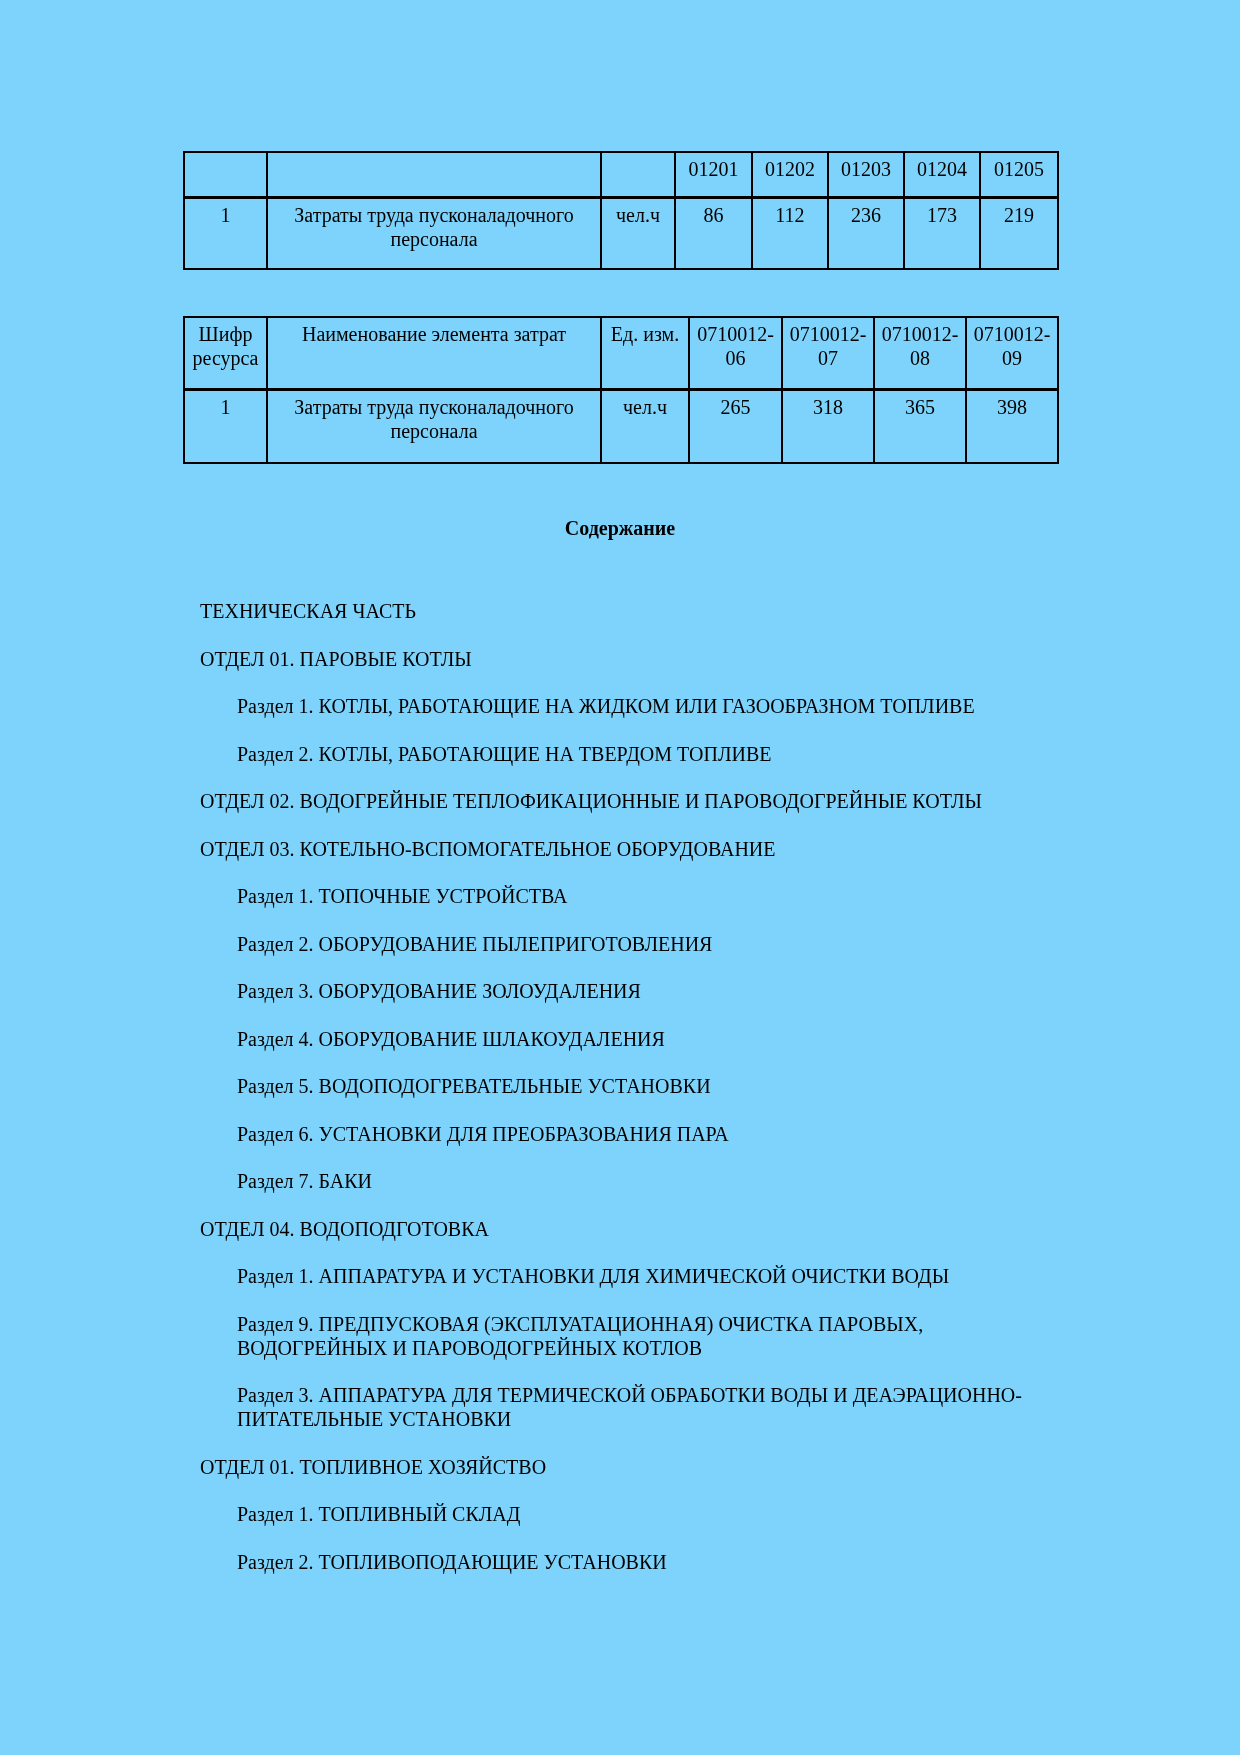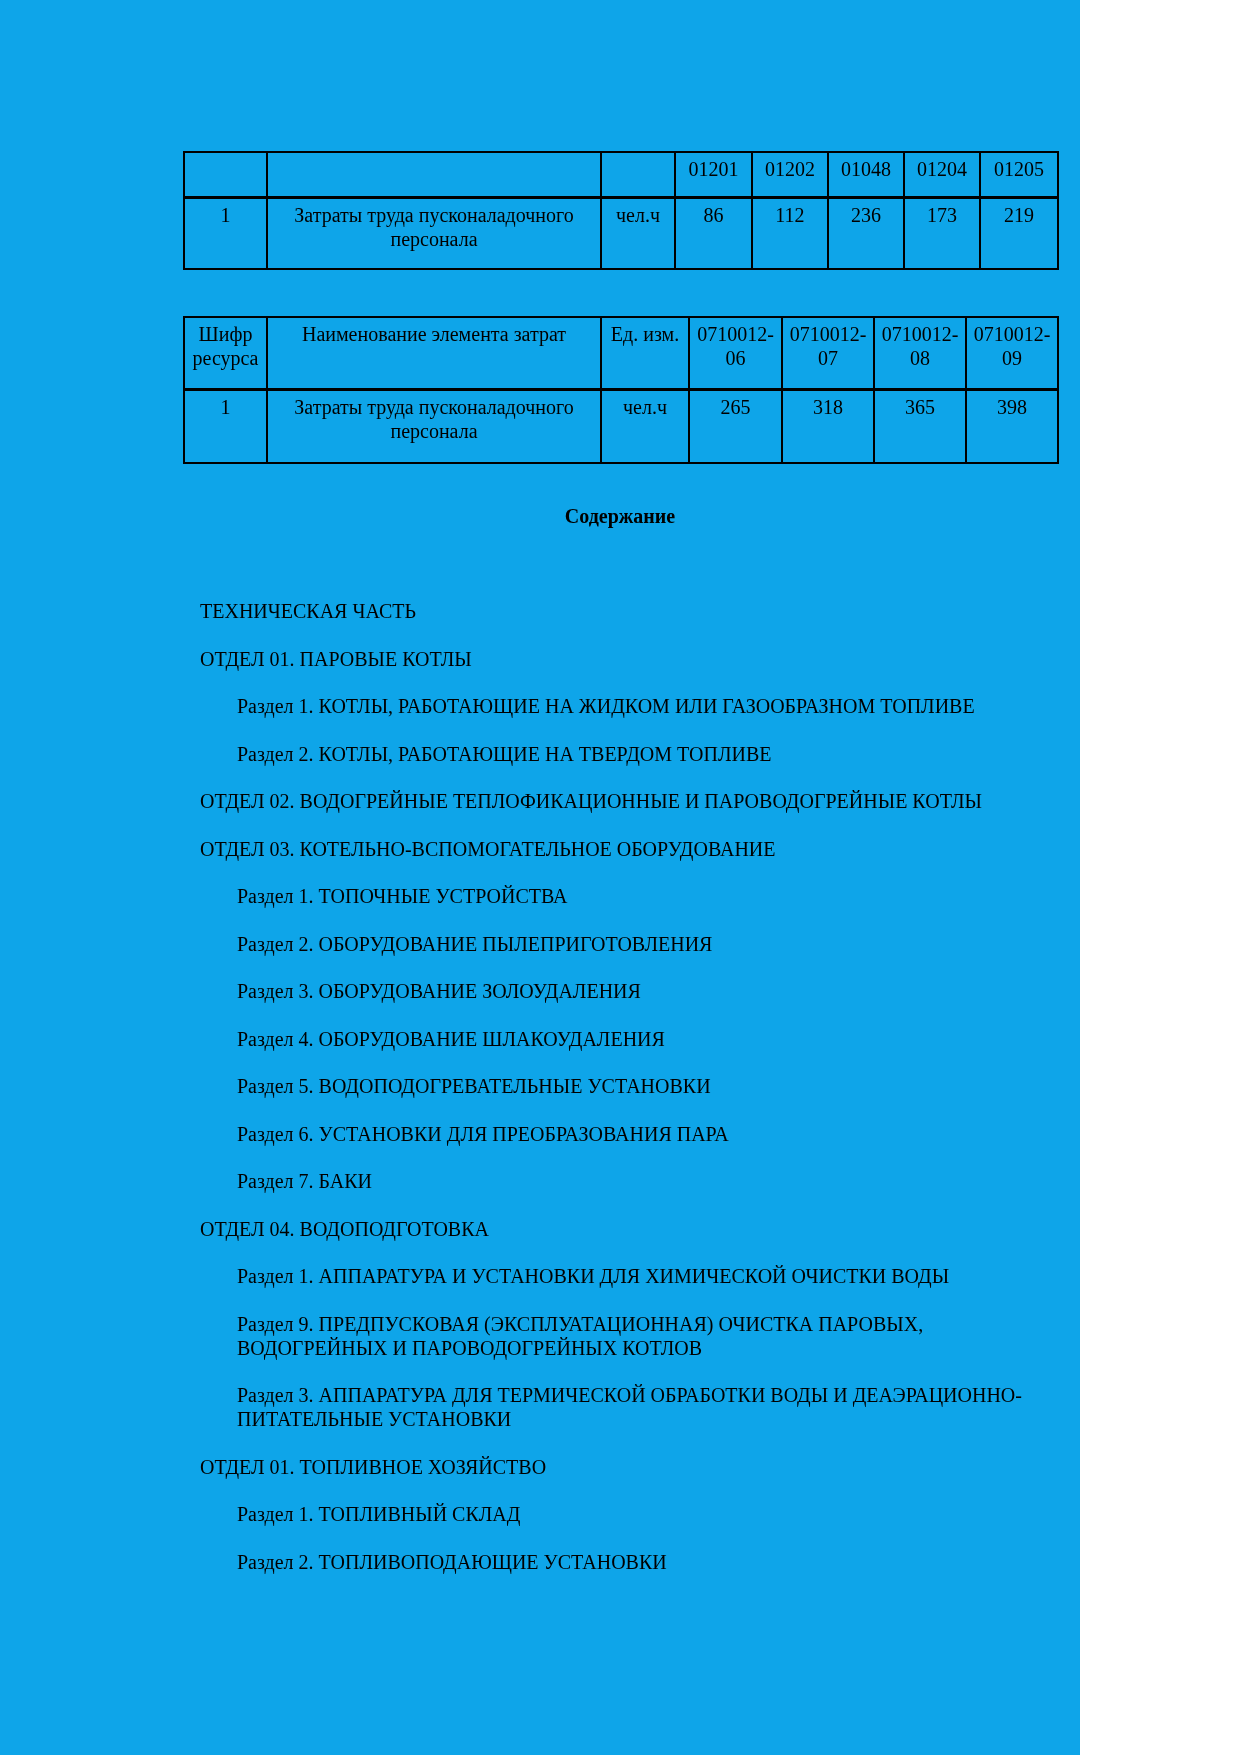--- a/index.html
+++ b/index.html
@@ -1,17 +1,17 @@
 <!DOCTYPE html>
 <html><head>
 <meta charset="utf-8">
 <style>
   html,body { margin:0; padding:0; background:#ffffff; }
   .page {
-    position:relative; width:1080px; height:1755px; background:#0ea5e9;
+    position:relative; width:1240px; height:1755px; background:#7dd3fc;
     font-family:"Liberation Serif","DejaVu Serif",serif; color:#000000;
     overflow:hidden;
   }
 
   
   table.doc {
     position:absolute; left:183px; width:875px;
     border-collapse:collapse; table-layout:fixed;
     font-size:20px; line-height:24px;
   }
@@ -26,21 +26,21 @@
   td.cell-name { text-align:left; padding-left:4px;border-radius:25px; }
   #table1 { top:151px; }
   #table1 thead tr { height:45px; }
   #table1 tbody tr { height:72px; }
   #table2 { top:316px; }
   #table2 thead tr { height:72px; }
   #table2 tbody tr { height:74px; }
 
   
   .toc-heading {
-    position:absolute; top:504px; left:0; width:1240px;
+    position:absolute; top:516px; left:0; width:1240px;
     text-align:center; font-weight:bold;
     font-size:20px; line-height:24px;
   }
 
   
   .toc {
     position:absolute; left:200px; top:599px; width:885px;
     font-size:20px;
   }
   .toc p { margin:0 0 23.5px 0; line-height:24px; }
@@ -63,21 +63,21 @@
       <col style="width:76px">
         <col style="width:78px">
     </colgroup>
     <thead>
       <tr>
         <td></td>
         <td></td>
         <td></td>
         <td>01201</td>
         <td>01202</td>
-        <td>01048</td>
+        <td>01203</td>
         <td>01204</td>
         <td>01205</td>
       </tr>
     </thead>
     <tbody>
       <tr>
         <td>1</td>
         <td class="cell-name">Затраты труда пусконаладочного персонала</td>
         <td>чел.ч</td>
         <td>86</td>

